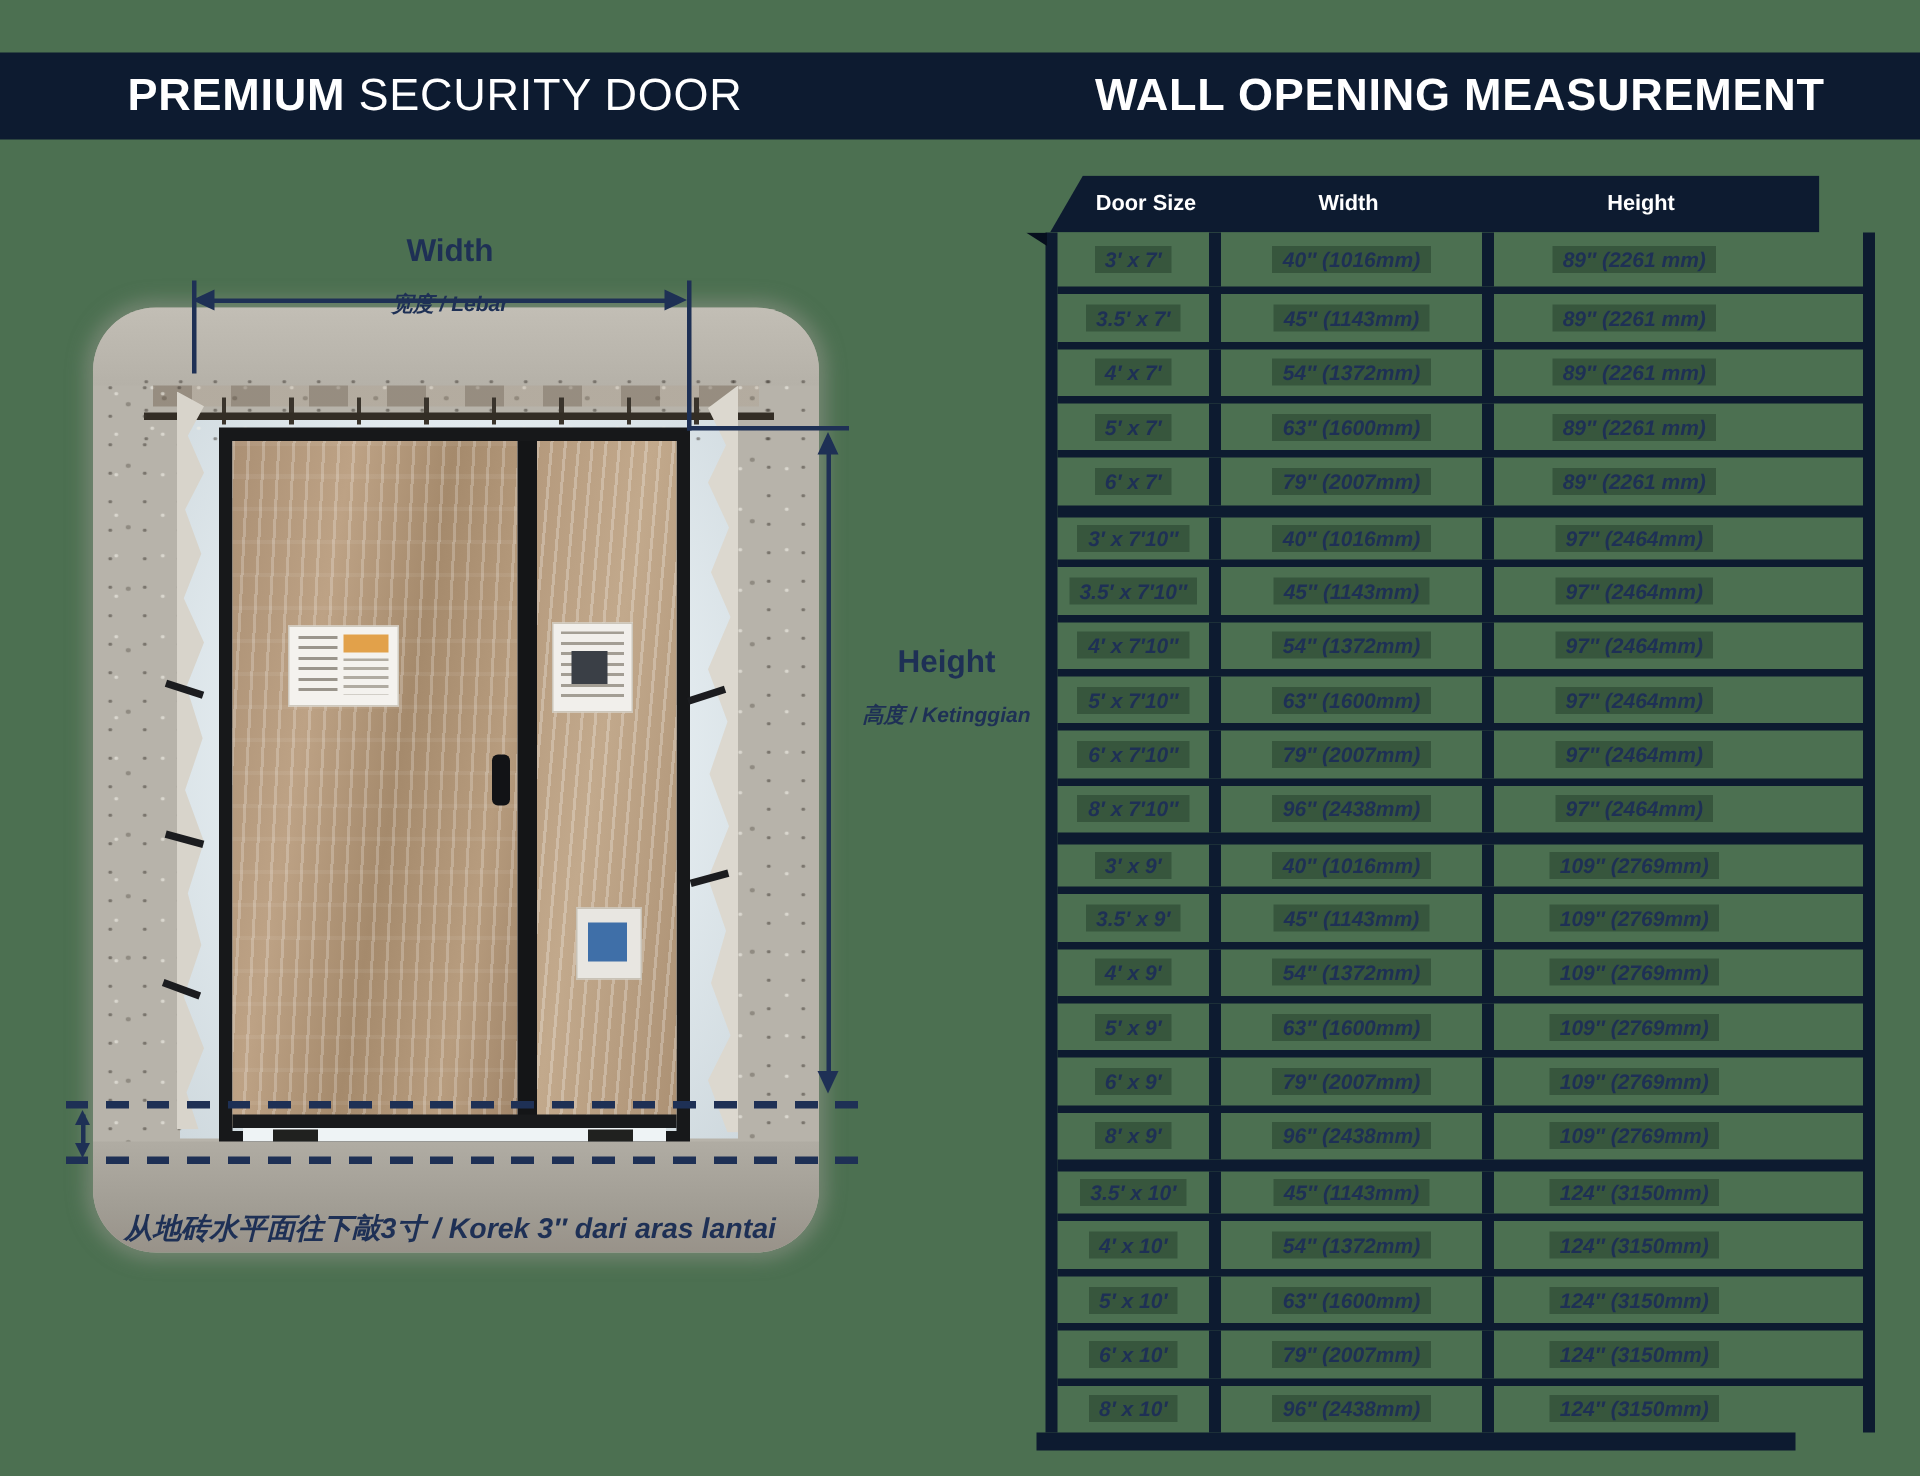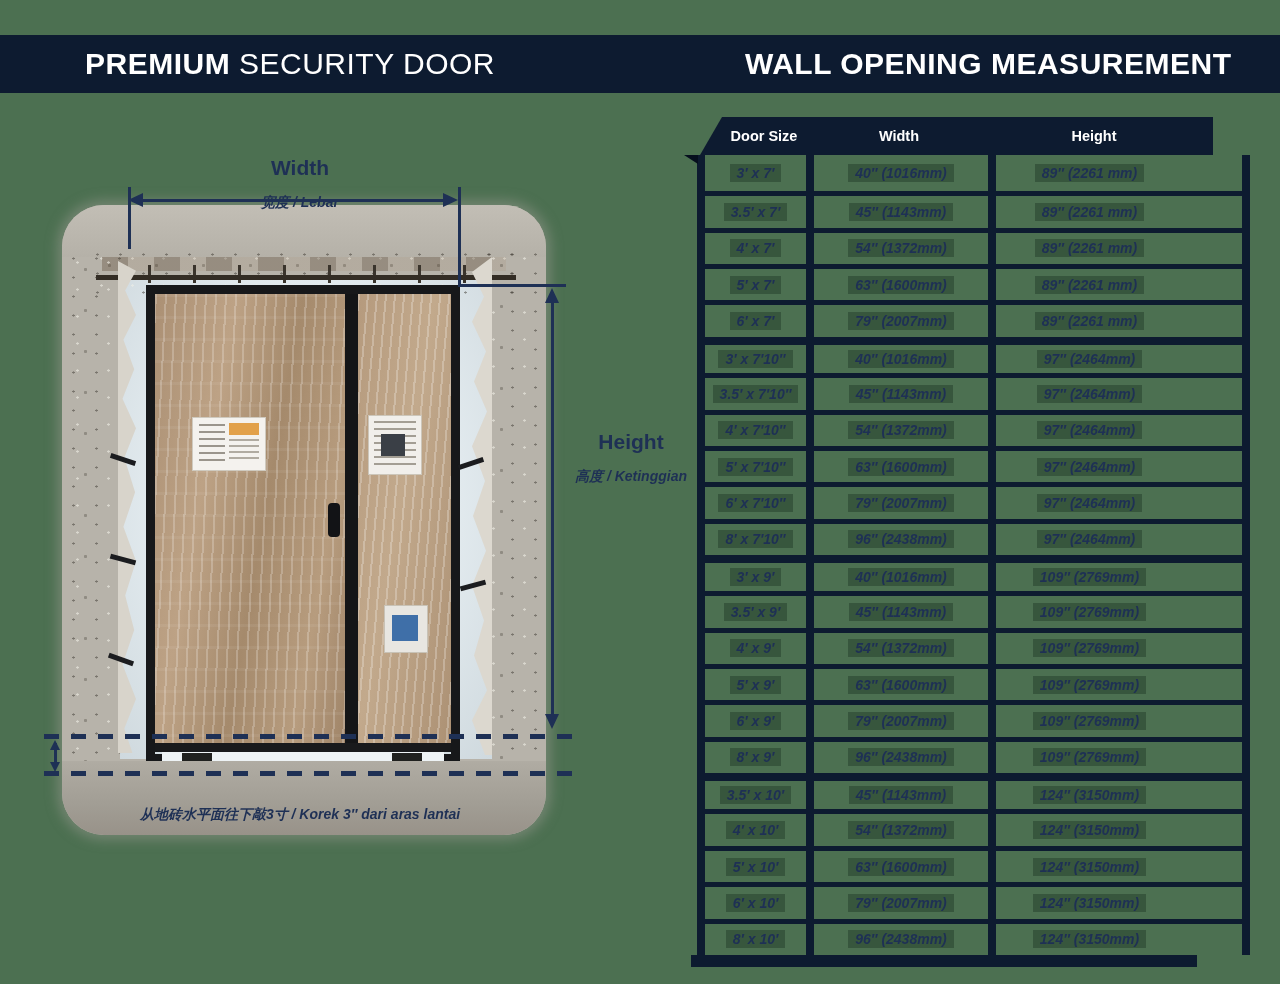--- a/index.html
+++ b/index.html
@@ -10,21 +10,21 @@
   }
   html,body{margin:0;padding:0;}
   body{font-family:"Liberation Sans","DejaVu Sans",sans-serif;background:var(--green);}
   #canvas{position:relative;width:1280px;height:984px;background:var(--green);overflow:hidden;}
 
   
   .topbar{position:absolute;left:0;top:35px;width:1280px;height:58px;background:var(--navy);}
   .title-left{position:absolute;left:85px;top:0;height:58px;line-height:58px;color:#fff;font-size:30px;letter-spacing:.5px;}
   .title-left .b{font-weight:700;}
   .title-left .r{font-weight:400;}
-  .title-right{position:absolute;left:730px;top:0;height:71px;line-height:58px;color:#fff;font-size:30px;font-weight:700;letter-spacing:.5px;margin-left:15px;}
+  .title-right{position:absolute;left:730px;top:0;height:71px;line-height:58px;color:#fff;font-size:30px;font-weight:700;letter-spacing:.5px;}
 
   
   .photo{position:absolute;left:62px;top:205px;width:484px;height:630px;border-radius:42px;background:#b7b3aa;overflow:hidden;box-shadow:0 0 12px 5px rgba(145,150,138,.55);}
   .photo *{position:absolute;}
   .ph-topwall{left:0;top:0;width:484px;height:52px;background:linear-gradient(180deg,#c2beb5,#b5b1a8);}
   .ph-glow{left:58px;top:72px;width:372px;height:482px;background:radial-gradient(ellipse at 50% 45%,#f4f8fa 0%,#e3ebef 55%,#cfd9de 100%);}
   .ph-lintel{left:24px;top:40px;width:440px;height:58px;background:linear-gradient(180deg,#c0a484,#b2946f 55%,#a78a66);
     clip-path:polygon(0 18%,6% 4%,18% 10%,30% 0,44% 8%,58% 2%,72% 9%,86% 3%,100% 14%,100% 86%,92% 100%,78% 90%,60% 100%,42% 92%,26% 100%,12% 92%,0 100%);}
   .ph-lintel-shade{left:40px;top:52px;width:404px;height:14px;background:repeating-linear-gradient(90deg,rgba(90,70,50,.35) 0 26px,rgba(160,130,100,.15) 26px 52px);}
   .ph-lintel-bar{left:34px;top:70px;width:420px;height:5px;background:#332d25;}
@@ -67,21 +67,21 @@
   .arr.right{border-top:7px solid transparent;border-bottom:7px solid transparent;border-left:15px solid var(--dim);}
   .arr.up{border-left:7px solid transparent;border-right:7px solid transparent;border-bottom:15px solid var(--dim);}
   .arr.down{border-left:7px solid transparent;border-right:7px solid transparent;border-top:15px solid var(--dim);}
   .arr.up.sm{border-left-width:5px;border-right-width:5px;border-bottom-width:10px;}
   .arr.down.sm{border-left-width:5px;border-right-width:5px;border-top-width:10px;}
   .dim-label{color:var(--dim);text-align:center;}
   .dim-label .main{font-size:21px;font-weight:700;display:block;}
   .dim-label .sub{font-size:14px;font-weight:700;font-style:italic;display:block;margin-top:14px;white-space:nowrap;}
   .dash{height:5px;background:repeating-linear-gradient(90deg,var(--dim) 0 15px,transparent 15px 27px);}
   .hack-title{color:var(--dim);font-size:25px;font-weight:700;text-align:center;}
-  .hack-sub{color:var(--dim);font-size:14px;font-weight:700;font-style:italic;text-align:center;white-space:nowrap;}
+  .hack-sub{color:var(--dim);font-size:19px;font-weight:700;font-style:italic;text-align:center;white-space:nowrap;}
 
   
   .thead{position:absolute;left:700px;top:117px;width:513px;height:38px;background:var(--navy);clip-path:polygon(22px 0,100% 0,100% 100%,0 100%);z-index:3;}
   .thead span{position:absolute;top:0;height:38px;line-height:38px;color:#fff;font-size:14.5px;font-weight:700;transform:translateX(-50%);white-space:nowrap;}
   .ribbon-fold{position:absolute;left:684px;top:155px;width:14px;height:9px;background:#060f1e;clip-path:polygon(0 0,100% 0,100% 100%);z-index:3;}
   .tbody{position:absolute;left:697px;top:155px;width:553px;border-left:8px solid var(--navy);border-right:8px solid var(--navy);box-sizing:border-box;z-index:2;}
   .trow{display:grid;grid-template-columns:101px 182px 195px;height:36.36px;box-sizing:border-box;align-items:center;}
   .trow + .trow{border-top:5px solid var(--navy);}
   .trow.group-start{border-top-width:8px;}
   .tcell{height:100%;display:flex;align-items:center;justify-content:center;box-sizing:border-box;color:var(--dim);font-size:14px;font-weight:700;font-style:italic;white-space:nowrap;}

